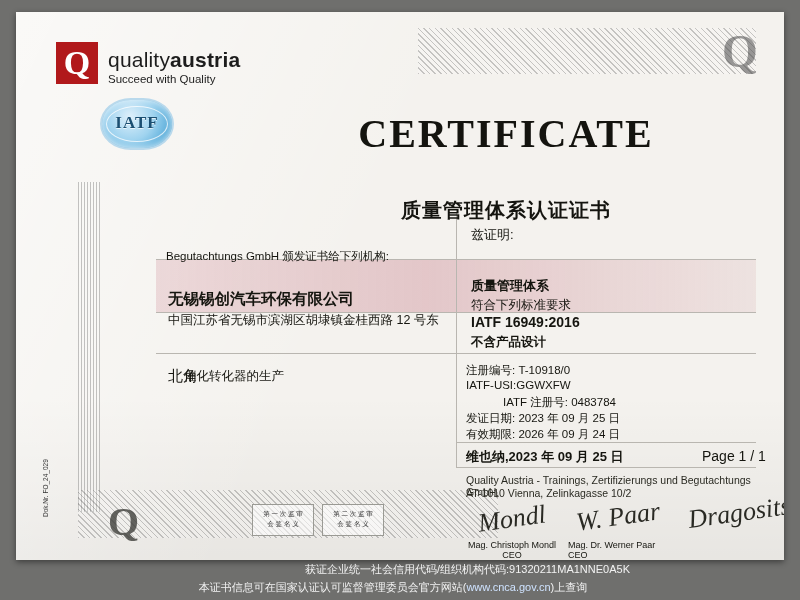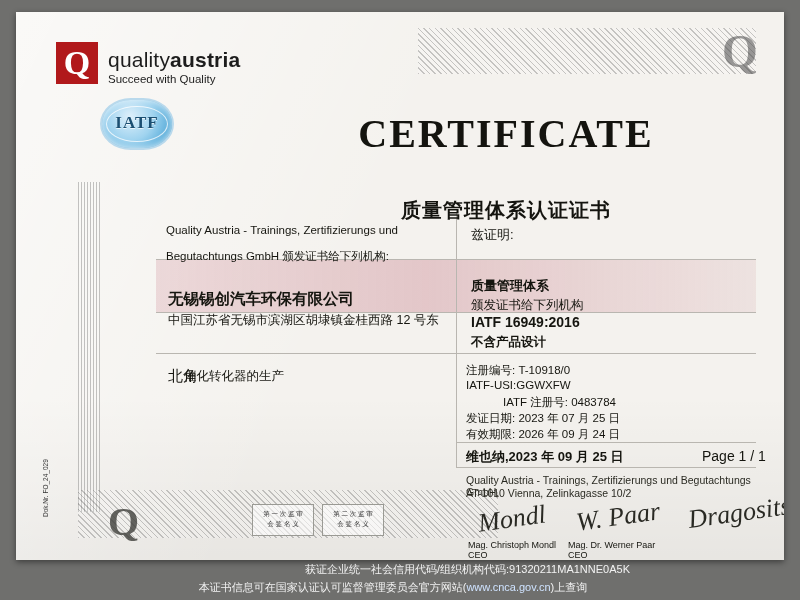--- a/index.html
+++ b/index.html
@@ -204,21 +204,21 @@
   .sig .name { font-weight: normal; }
   .sig .role { }
   .scribble {
     position: absolute; font-family: "Liberation Serif", serif;
     font-style: italic; font-size: 26px; color: #15150f; opacity: .9;
     transform: rotate(-8deg);
   }
   #scrib-1 { left: 462px; top: 492px; }
   #scrib-2 { left: 560px; top: 490px; }
   #scrib-3 { left: 672px; top: 486px; }
-  #sig-1 { left: 452px; }
+  #sig-1 { left: 452px; text-align: center; }
   #sig-2 { left: 552px; }
   #sig-3 { left: 664px; }
 
   
   #notice1 {
     position: absolute; left: 0; top: 562px; width: 644px;
     text-align: right; padding-right: 14px; box-sizing: border-box;
     font-size: 11px; color: #f2f2f2;
   }
   #notice2 {
@@ -257,38 +257,37 @@
     </div>
 
     <div id="title-en">CERTIFICATE</div>
 
     <div id="iatf-badge">
       <div class="ring"></div>
       <div class="label">IATF</div>
     </div>
     <div id="title-cn">质量管理体系认证证书</div>
 
-    <div class="txt" id="issuer-line1">Quality Austria - Trainings, Zertifizierungs und</div>
     <div class="txt" id="issuer-line2">Begutachtungs GmbH 颁发证书给下列机构:</div>
     <div class="txt" id="hereby">兹证明:</div>
 
     <div class="txt" id="holder-name">无锡锡创汽车环保有限公司</div>
     <div class="txt" id="holder-addr1">中国江苏省无锡市滨湖区胡埭镇金桂西路 12 号东</div>
     <div class="txt" id="holder-addr2">北角</div>
     <div class="txt" id="scope">催化转化器的生产</div>
 
     <div class="txt" id="std-line1">质量管理体系</div>
-    <div class="txt" id="std-line2">颁发证书给下列机构</div>
+    <div class="txt" id="std-line2">符合下列标准要求</div>
     <div class="txt" id="std-line3">IATF 16949:2016</div>
     <div class="txt" id="std-line4">不含产品设计</div>
 
     <div class="meta" id="meta0">注册编号:  T-10918/0</div>
     <div class="meta" id="meta1">IATF-USI:GGWXFW</div>
     <div class="meta" id="meta2">IATF 注册号:  0483784</div>
-    <div class="meta" id="meta3">发证日期:  2023 年 07 月 25 日</div>
+    <div class="meta" id="meta3">发证日期:  2023 年 09 月 25 日</div>
     <div class="meta" id="meta4">有效期限:  2026 年 09 月 24 日</div>
 
     <div id="issue-place">维也纳,2023 年 09 月 25 日</div>
     <div id="page-no">Page 1 / 1</div>
 
     <div id="footer-addr1">Quality Austria - Trainings, Zertifizierungs und Begutachtungs GmbH,</div>
     <div id="footer-addr2">AT-1010 Vienna, Zelinkagasse 10/2</div>
 
     <div id="big-q">Q</div>
     <div id="docid">Dok.Nr. FO_24_029</div>

